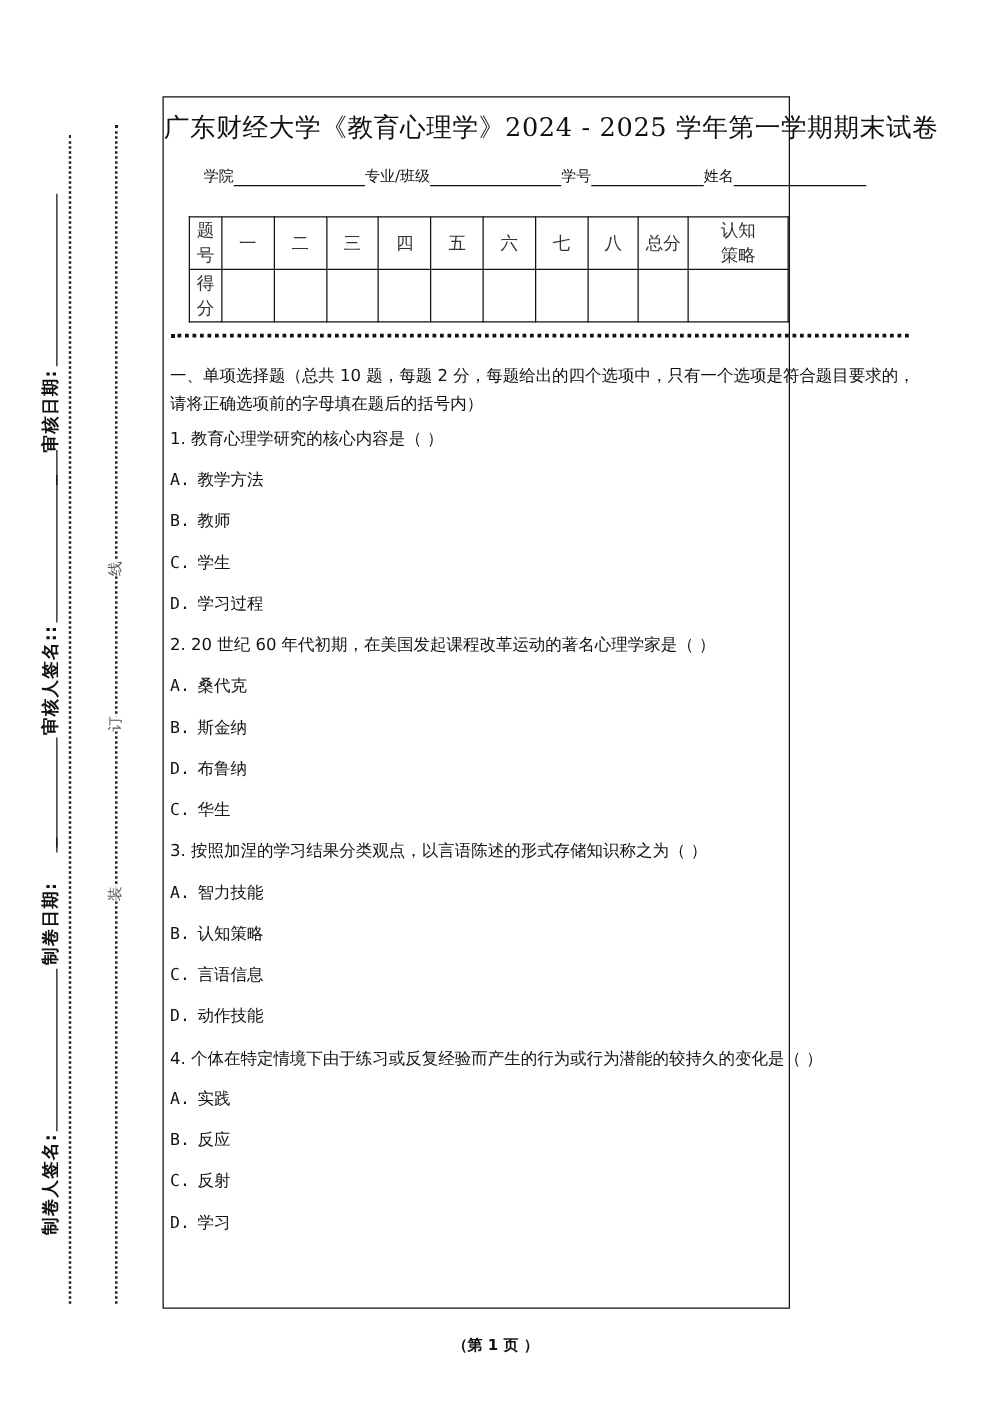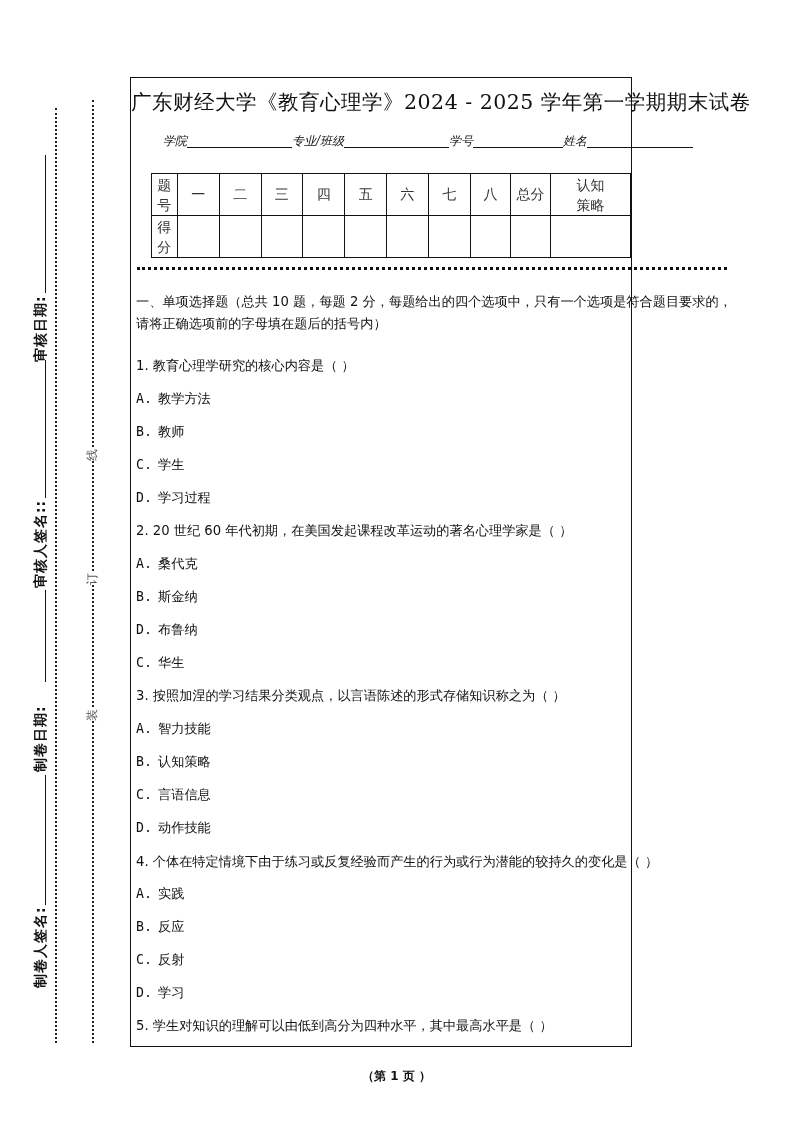--- a/index.html
+++ b/index.html
@@ -14,37 +14,37 @@
             white-space: nowrap; letter-spacing: 1px; }
   .vchar { position: absolute; font-size: 12px; color: #555; transform: rotate(-90deg);
            background: #fff; line-height: 14px; }
 
   
   .frame { position: absolute; left: 130px; top: 77px; width: 502px; height: 970px;
            border: 1.5px solid #111; box-sizing: border-box; }
   .title { position: absolute; left: 0; top: 10px; width: 100%; text-align: center;
            font-size: 20.5px; letter-spacing: 0.5px; white-space: nowrap; }
   .info { position: absolute; left: 32px; top: 55px; font-size: 12px; display: flex;
-          align-items: flex-start; white-space: nowrap; font-style: italic; }
+          align-items: center; white-space: nowrap; }
   .info .blank { display: inline-block; border-bottom: 1px solid #111; height: 14px; }
 
   table.score { position: absolute; left: 20px; top: 95px; border-collapse: collapse;
                 font-size: 14px; color: #333; border-radius: 30px; }
   table.score td { border: 1px solid #111; text-align: center; padding: 0; }
   .hdr td { height: 41px; }
   .row2 td { height: 41px; }
   .stack { line-height: 20px; }
 
   .sep { position: absolute; left: 6px; top: 189px; width: 590px; height: 0;
          border-top: 3px dotted #111; }
 
   .body { position: absolute; left: 5px; top: 213px; width: 600px; font-size: 13.2px;
           font-family: "DejaVu Sans", sans-serif; }
   .line { height: 33px; line-height: 20px; white-space: nowrap; }
-  .para { line-height: 22px; white-space: normal; margin-bottom: 21px; }
+  .para { line-height: 22px; white-space: normal; margin-bottom: 7px; }
   .opt-letter { display: inline-block; width: 22px; font-family: "DejaVu Sans Mono", monospace; }
 
   .footer { position: absolute; left: 0; top: 1068px; width: 100%; text-align: center;
             font-size: 12px; font-weight: bold; font-family: "DejaVu Sans", sans-serif; }
 </style>
 </head>
 <body>
 
 <div class="vdots" style="left:55px; top:108px; height:935px;"></div>
 <div class="vdots" style="left:92px; top:100px; height:943px;"></div>
@@ -138,17 +138,16 @@
     <div class="line"><span class="opt-letter">B.</span><span>认知策略</span></div>
     <div class="line"><span class="opt-letter">C.</span><span>言语信息</span></div>
     <div class="line"><span class="opt-letter">D.</span><span>动作技能</span></div>
 
     <div class="para" style="margin-bottom:11px;">4. 个体在特定情境下由于练习或反复经验而产生的行为或行为潜能的较持久的变化是（   ）</div>
     <div class="line"><span class="opt-letter">A.</span><span>实践</span></div>
     <div class="line"><span class="opt-letter">B.</span><span>反应</span></div>
     <div class="line"><span class="opt-letter">C.</span><span>反射</span></div>
     <div class="line"><span class="opt-letter">D.</span><span>学习</span></div>
 
-    <div class="line">5. 学生对知识的理解可以由低到高分为四种水平，其中最高水平是（   ）</div>
   </div>
 </div>
 
 <div class="footer">（第 1 页 ）</div>
 
 </body></html>

